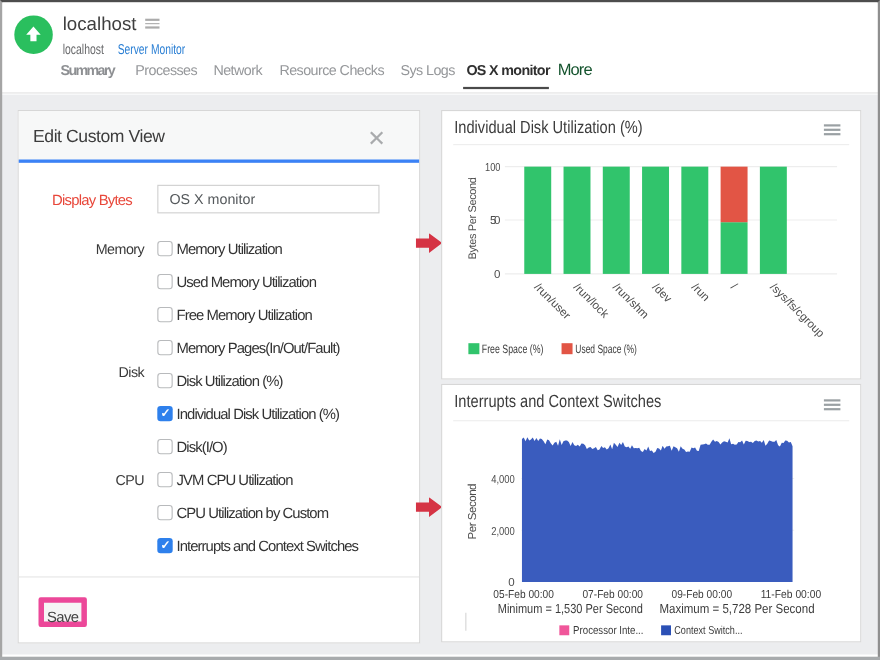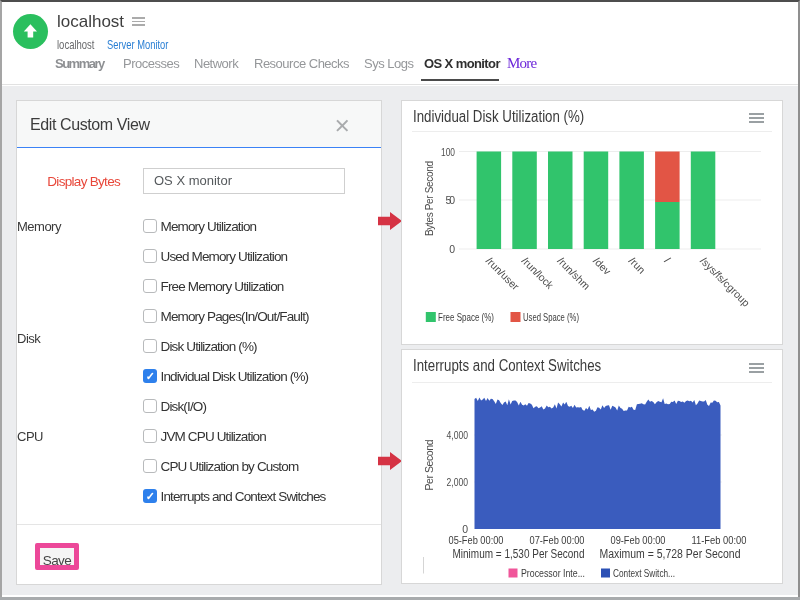--- a/index.html
+++ b/index.html
@@ -15,35 +15,35 @@
 .gcircle { position:absolute; left:13px; top:14px; width:35px; height:35px; border-radius:50%; background:#2abf5e;}
 .h-title { position:absolute; left:57px; top:12px; font-size:17px; color:#3e3e3e;}
 .burger1 { position:absolute; left:132px; top:17px; width:13px;}
 .burger1 div { height:1.5px; background:#ababab; margin-bottom:2px;}
 .h-sub { position:absolute; left:57px; top:37px; font-size:13px; color:#68696b; transform:scaleX(0.73); transform-origin:0 0;}
 .h-link { position:absolute; left:107px; top:37px; font-size:13px; color:#2a7fd4; transform:scaleX(0.72); transform-origin:0 0;}
 .tab { position:absolute; top:56px; font-size:13px; color:#95979a; letter-spacing:-0.5px; white-space:nowrap;}
 .t1{left:55px; color:#8e9093; font-weight:bold; letter-spacing:-1.5px;}
 .t2{left:123px;} .t3{left:194px;} .t4{left:254px;} .t5{left:364px;}
 .t6{left:424px; color:#2f2f2f; font-weight:bold; letter-spacing:-0.6px;}
-.t7{left:507px; color:#6d28d9; font-size:15px; top:55px; letter-spacing:-0.8px;font-family:Liberation Serif, serif;}
+.t7{left:507px; color:#14532d; font-size:15px; top:55px; letter-spacing:-0.8px;}
 .tabline { position:absolute; left:421px; top:79px; width:78px; height:2px; background:#4a4a4a;}
 
 
 .main { position:absolute; left:0; top:86px; width:800px; height:509px; background:#ecedef;}
 
 
 .card { background:#fff; border:1px solid #d7d7d7; position:absolute;}
 .lcard { left:16px; top:100px; width:366px; height:485px;}
-.lhead { position:absolute; left:0; top:0; width:100%; height:47px; background:#f7f8f8; border-bottom:1px solid #3b82f6;}
+.lhead { position:absolute; left:0; top:0; width:100%; height:47px; background:#f7f8f8; border-bottom:3px solid #3b82f6;}
 .lhead .ttl { position:absolute; left:13px; top:15px; font-size:16px; color:#3c3c3c; letter-spacing:-0.4px;}
 .closex { position:absolute; right:32px; top:16px; font-size:15px; color:#a9abad; transform:scale(1.35); transform-origin:center;}
 .dn { position:absolute; left:0; top:73px; width:103px; text-align:right; font-size:13.5px; letter-spacing:-0.7px; color:#e8473a;}
 .dninput { position:absolute; left:126px; top:67px; width:202px; height:26px; border:1px solid #cfcfcf; font-size:13px; color:#55595c; padding-left:10px; line-height:24px;}
-.grp { position:absolute; width:114px; font-size:13px; letter-spacing:-0.5px; color:#3a3a3a;}
+.grp { position:absolute; width:114px; text-align:right; font-size:13px; letter-spacing:-0.5px; color:#3a3a3a;padding-left:44px;}
 .row { position:absolute; left:126px; height:15px; font-size:13.5px; letter-spacing:-0.85px; color:#333;}
 .cb { position:absolute; left:0; top:0; width:14px; height:14px; border:1px solid #b8babc; border-radius:3px; background:#fff;}
 .cbc { position:absolute; left:0; top:0; width:14px; height:14px; border-radius:3px; background:#2e80ec; color:#fff; font-size:11px; text-align:center; line-height:14px; font-weight:bold;}
 .rowlbl { position:absolute; left:17.5px; top:0px; white-space:nowrap;}
 .lfoot { position:absolute; left:0; top:423px; width:100%; border-top:1px solid #e5e5e5;}
 .savebtn { position:absolute; left:18px; top:442px; width:44px; height:27px; background:#f5f5f5; border:5px solid #ec4899; border-radius:2px; font-size:13.5px; letter-spacing:-0.6px; color:#444; text-align:center; line-height:25px;}
 
 
 .arrow { position:absolute; width:24px; height:18px;}
 

